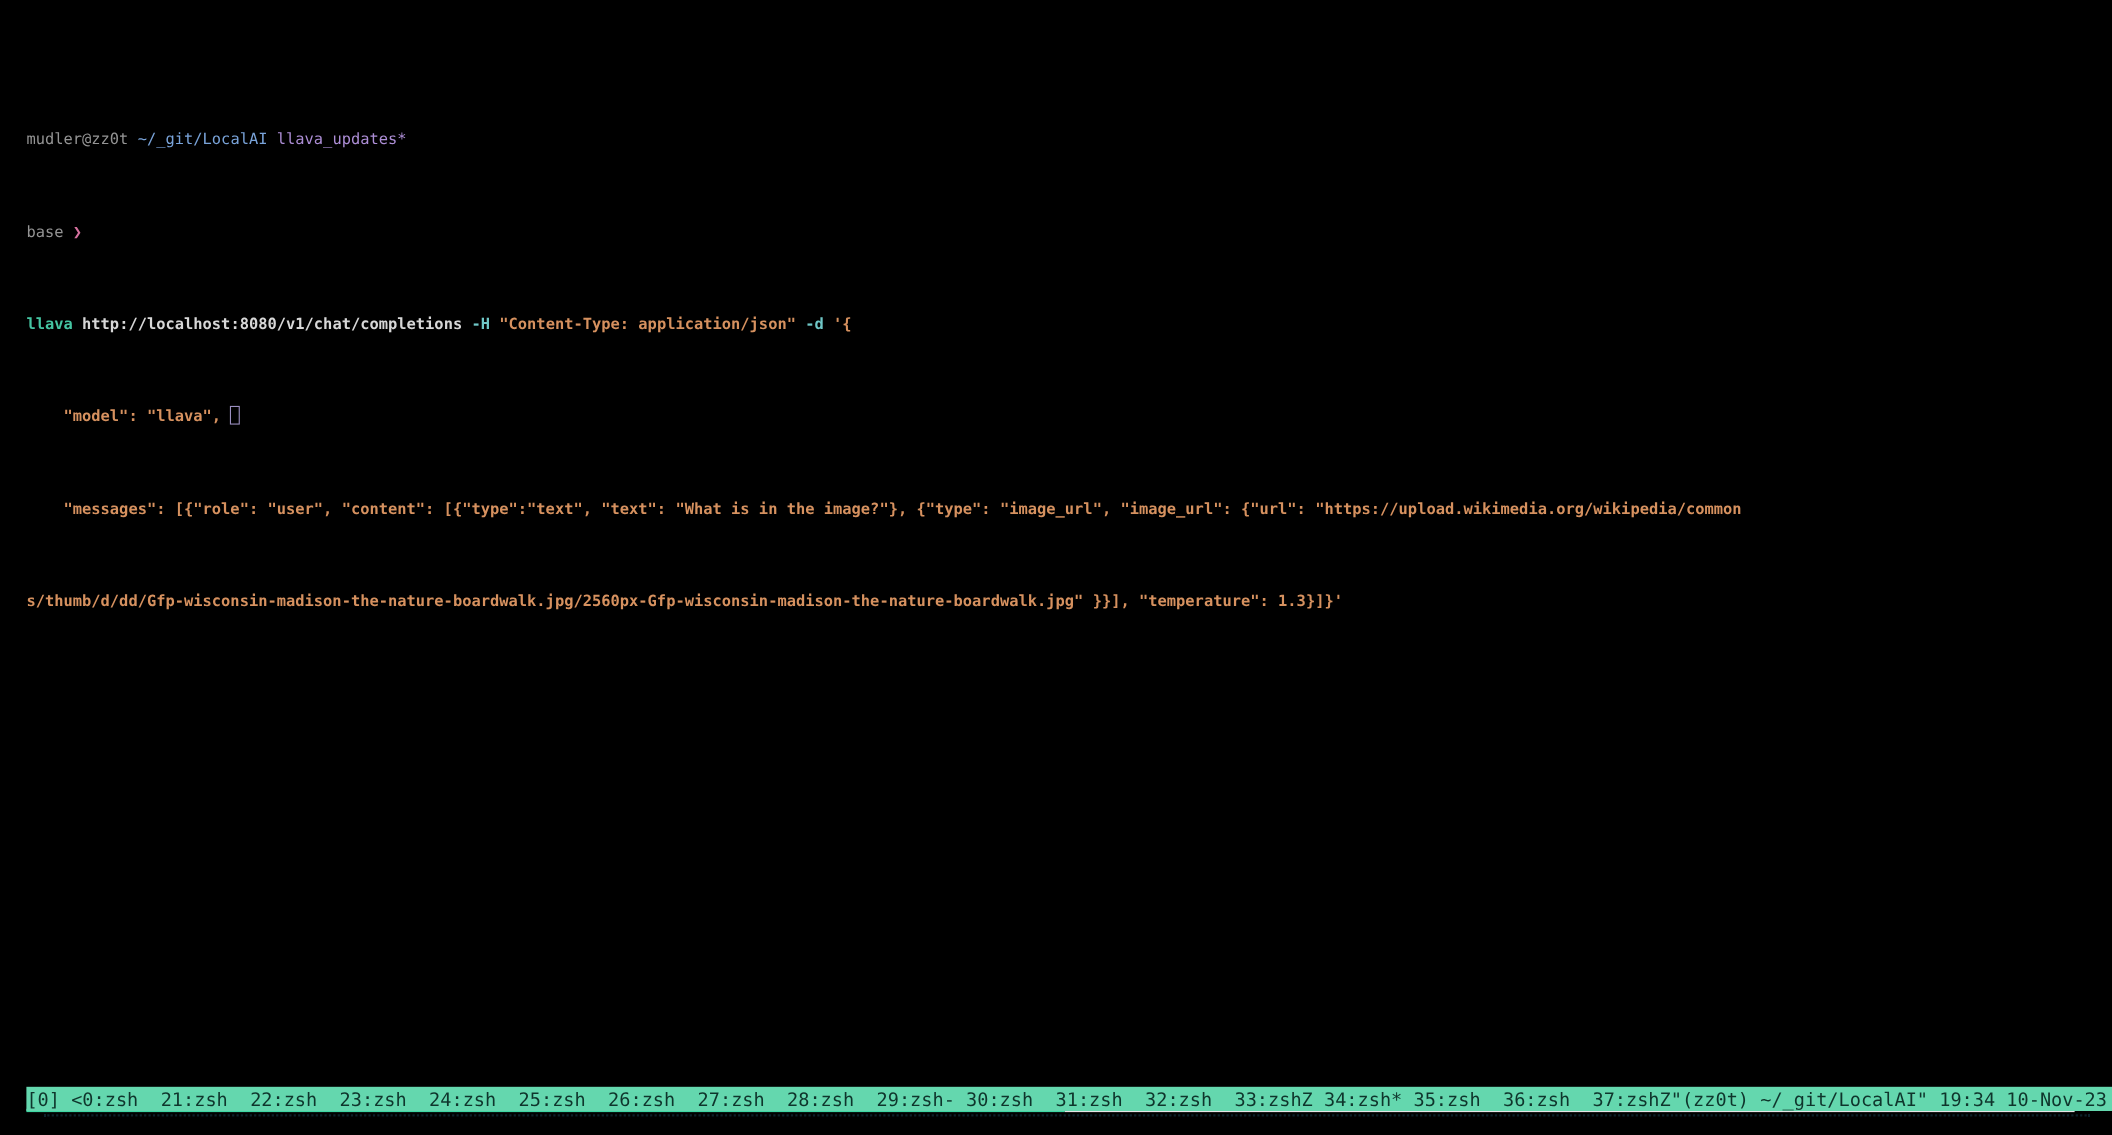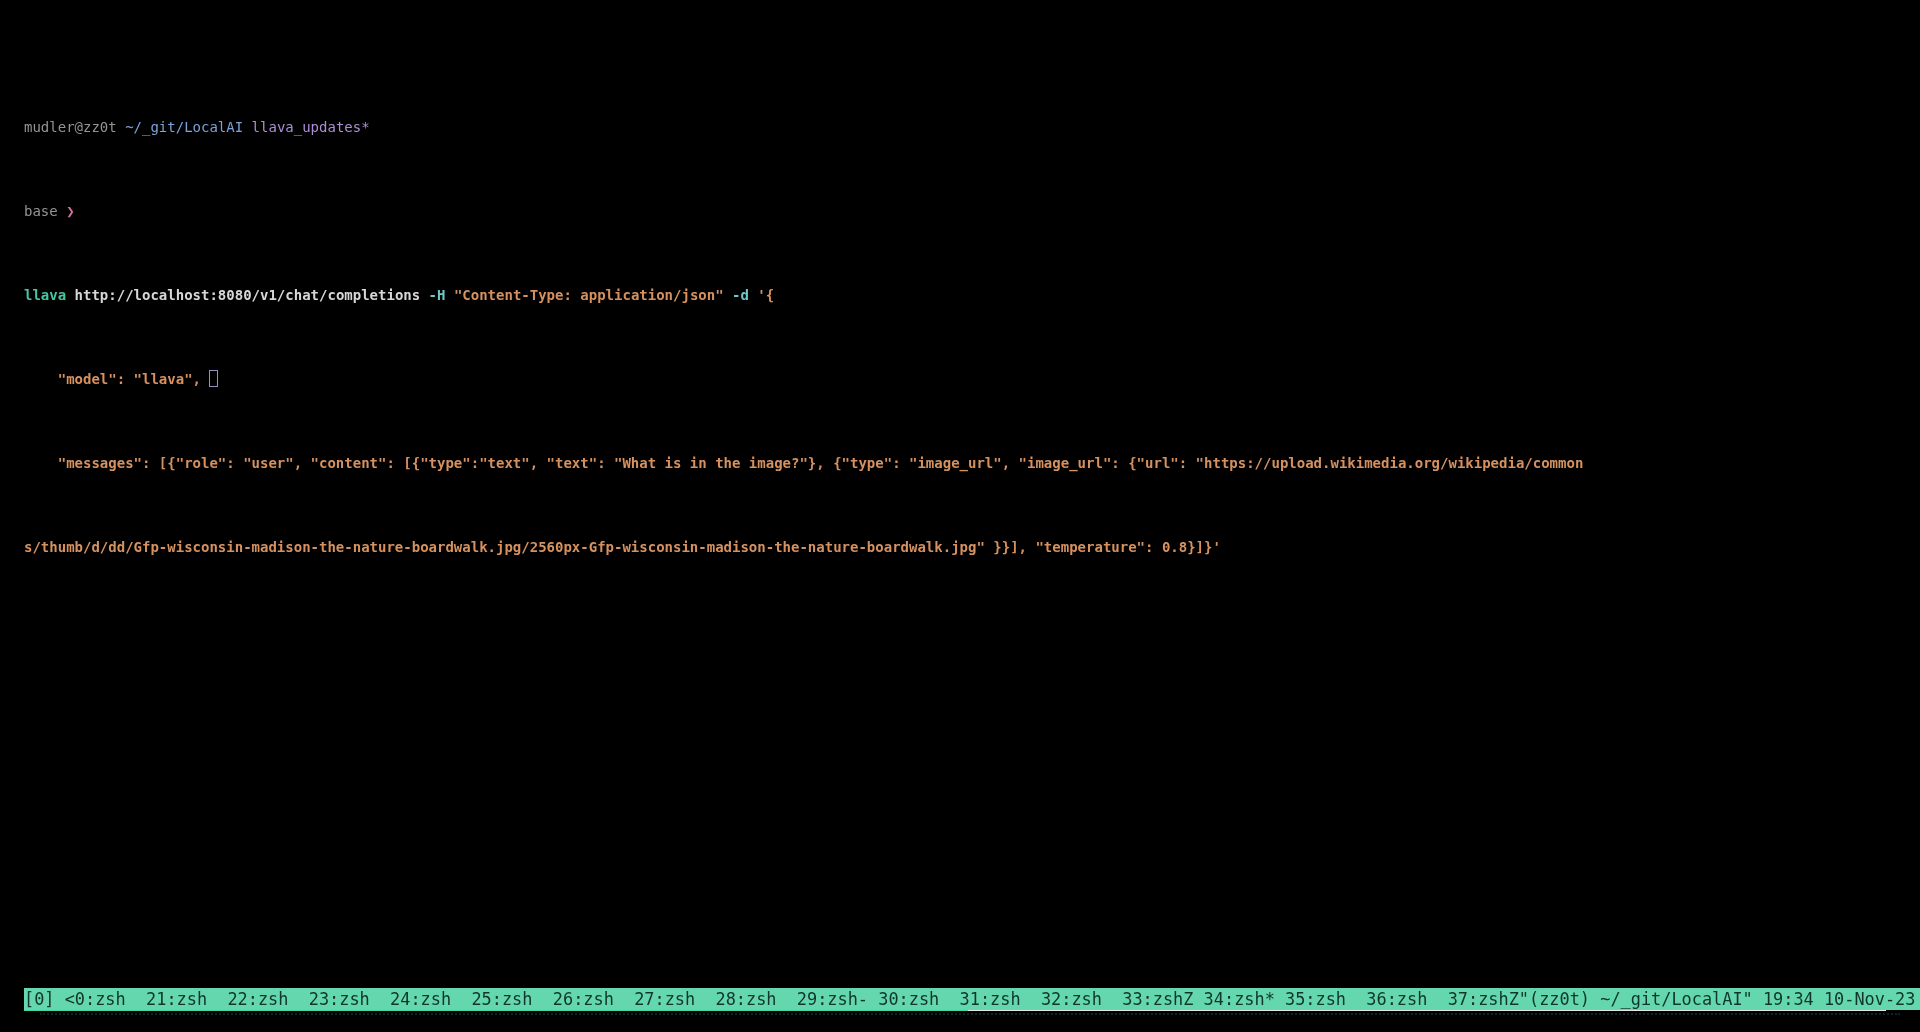--- a/index.html
+++ b/index.html
@@ -50,21 +50,21 @@
   <div class="row"><span class="c-grey">mudler@zz0t </span><span class="c-blue">~/_git/LocalAI </span><span class="c-purple">llava_updates*</span></div>
 
   <div class="row"><span class="c-grey">base </span><span class="c-pink">❯</span></div>
 
   <div class="row bold"><span class="c-teal">llava</span><span> http://localhost:8080/v1/chat/completions </span><span class="c-cyan">-H</span><span class="c-orange"> "Content-Type: application/json"</span><span class="c-cyan"> -d</span><span class="c-orange"> '{</span></div>
 
   <div class="row bold"><span class="c-orange">    "model": "llava", </span><span class="cursor-box"></span></div>
 
   <div class="row bold"><span class="c-orange">    "messages": [{"role": "user", "content": [{"type":"text", "text": "What is in the image?"}, {"type": "image_url", "image_url": {"url": "https://upload.wikimedia.org/wikipedia/common</span></div>
 
-  <div class="row bold"><span class="c-orange">s/thumb/d/dd/Gfp-wisconsin-madison-the-nature-boardwalk.jpg/2560px-Gfp-wisconsin-madison-the-nature-boardwalk.jpg" }}], "temperature": 0.8}]}'</span></div>
+  <div class="row bold"><span class="c-orange">s/thumb/d/dd/Gfp-wisconsin-madison-the-nature-boardwalk.jpg/2560px-Gfp-wisconsin-madison-the-nature-boardwalk.jpg" }}], "temperature": 1.3}]}'</span></div>
 
   <div class="sp" style="height:315px"></div>
 
   <div class="divider-row"><span class="div-green"></span><span class="div-white"></span></div>
 
   
 
   
   
   

